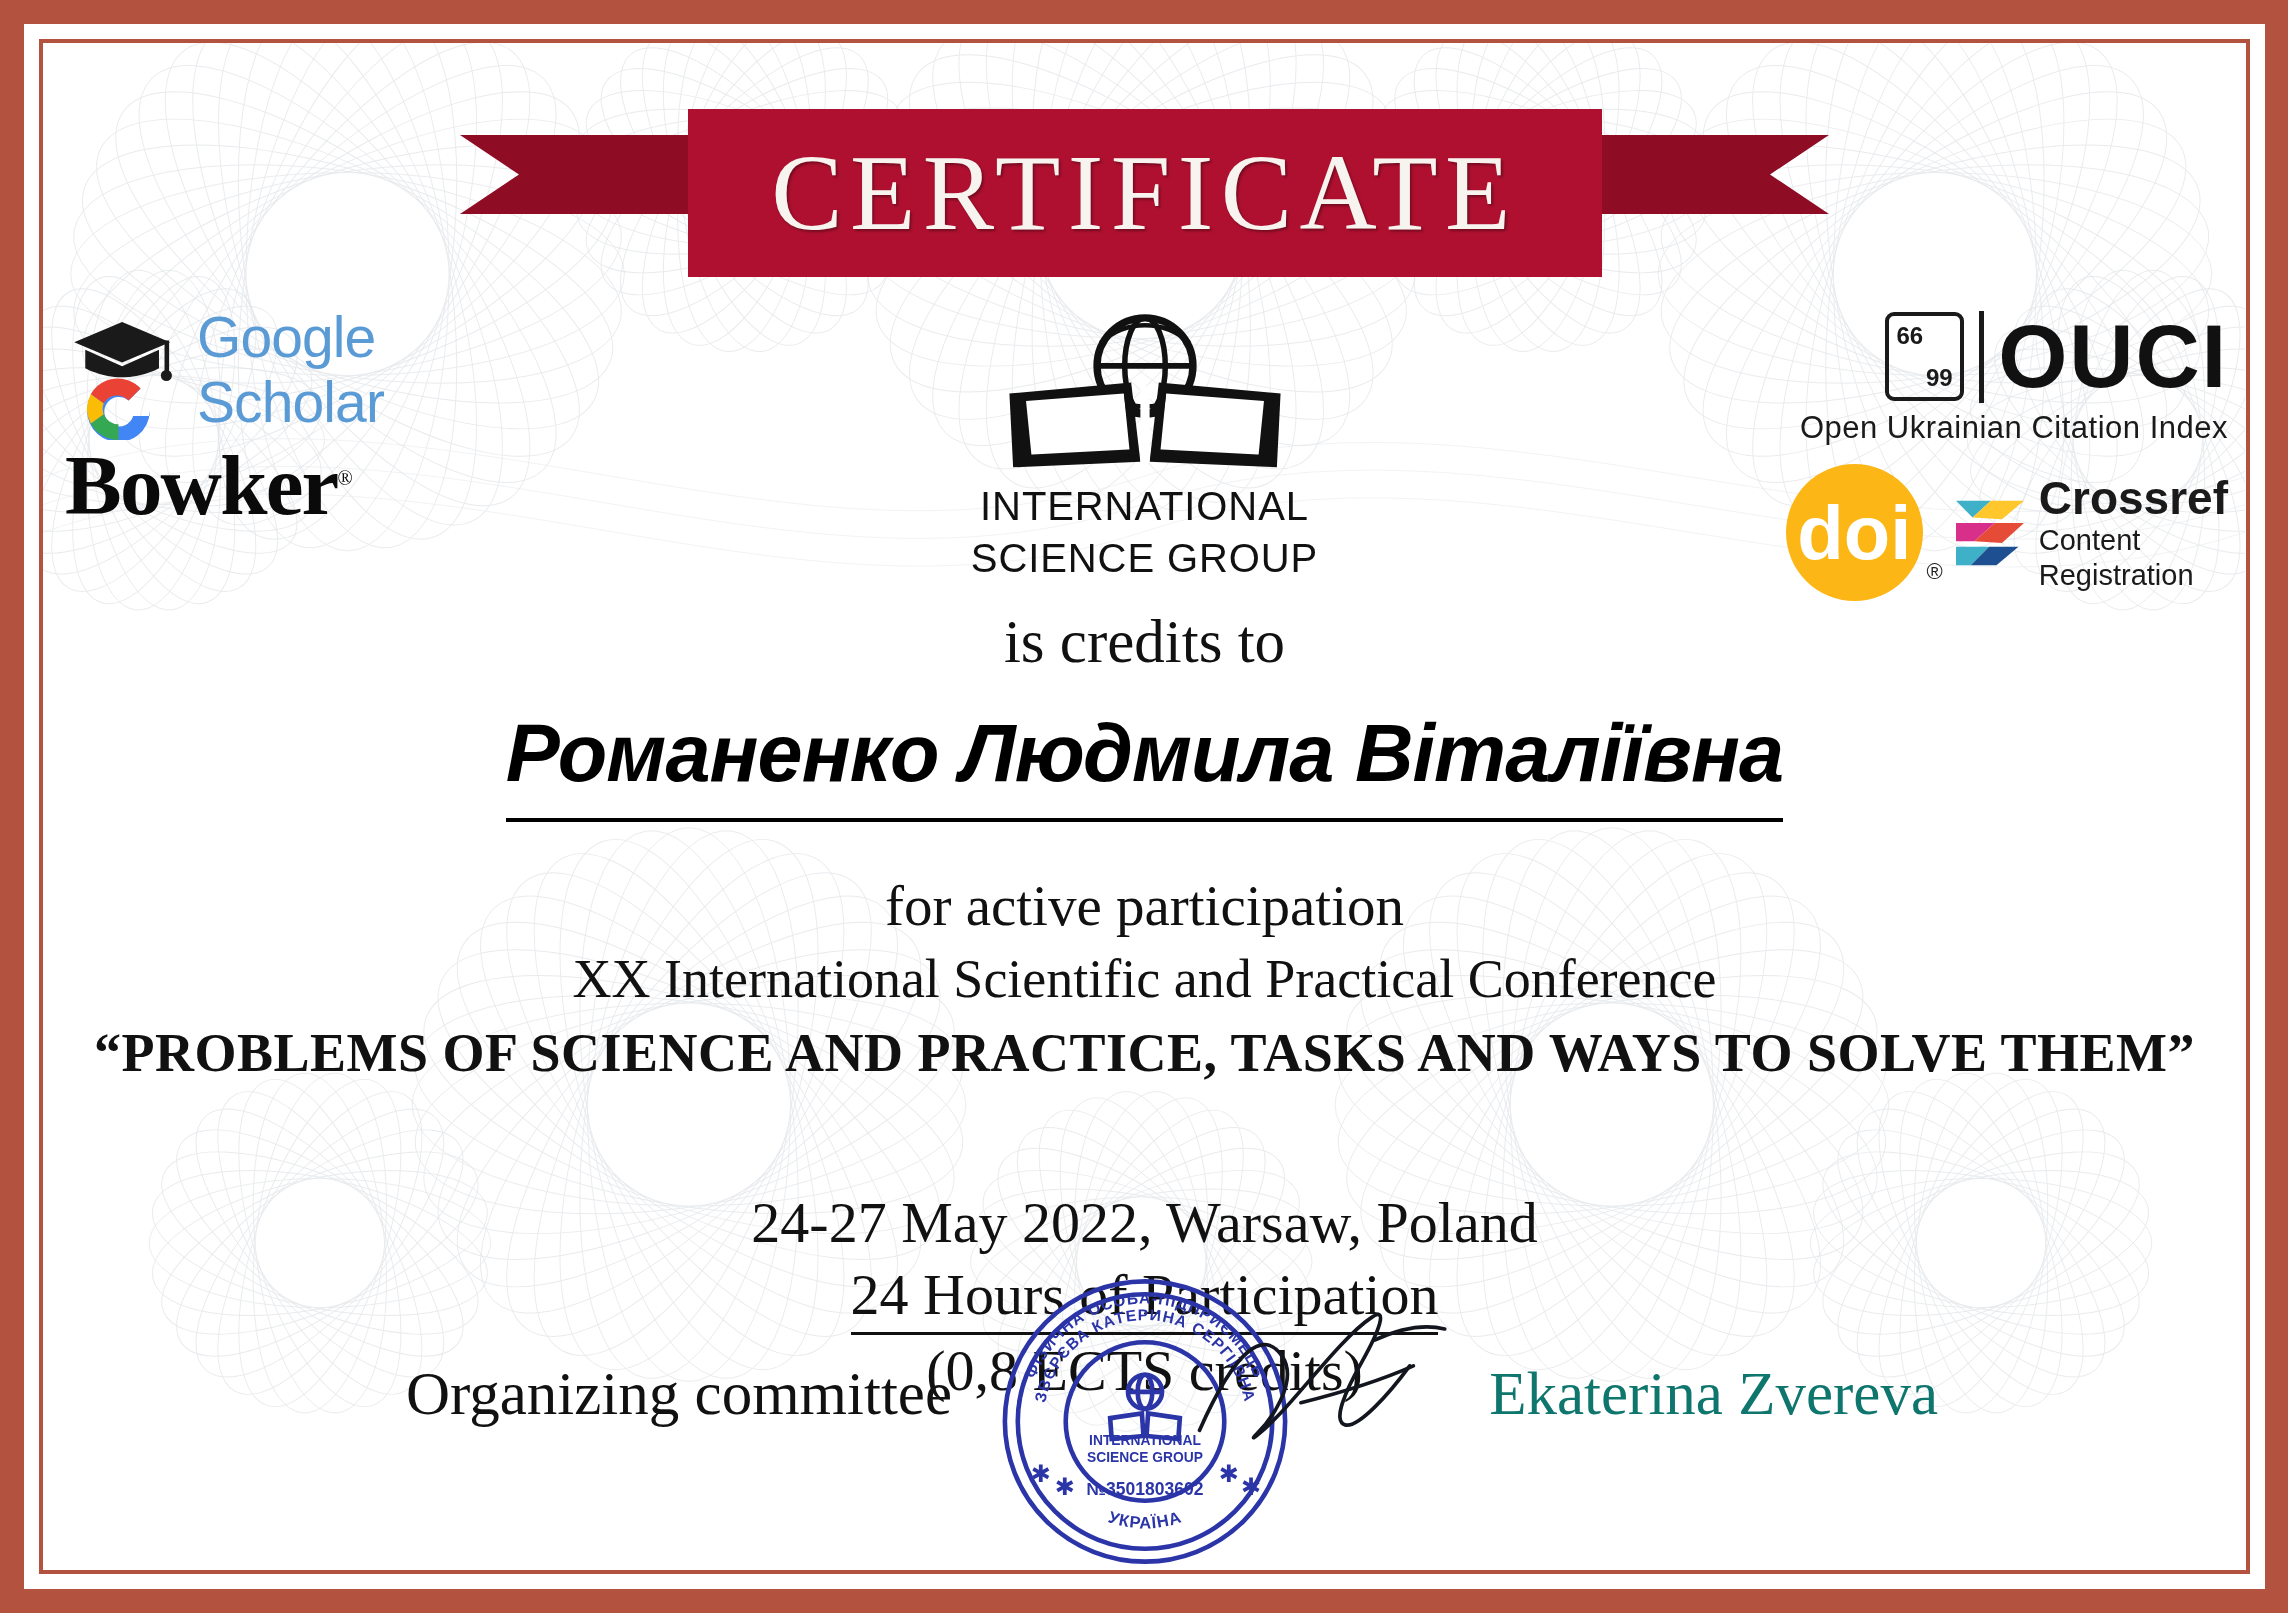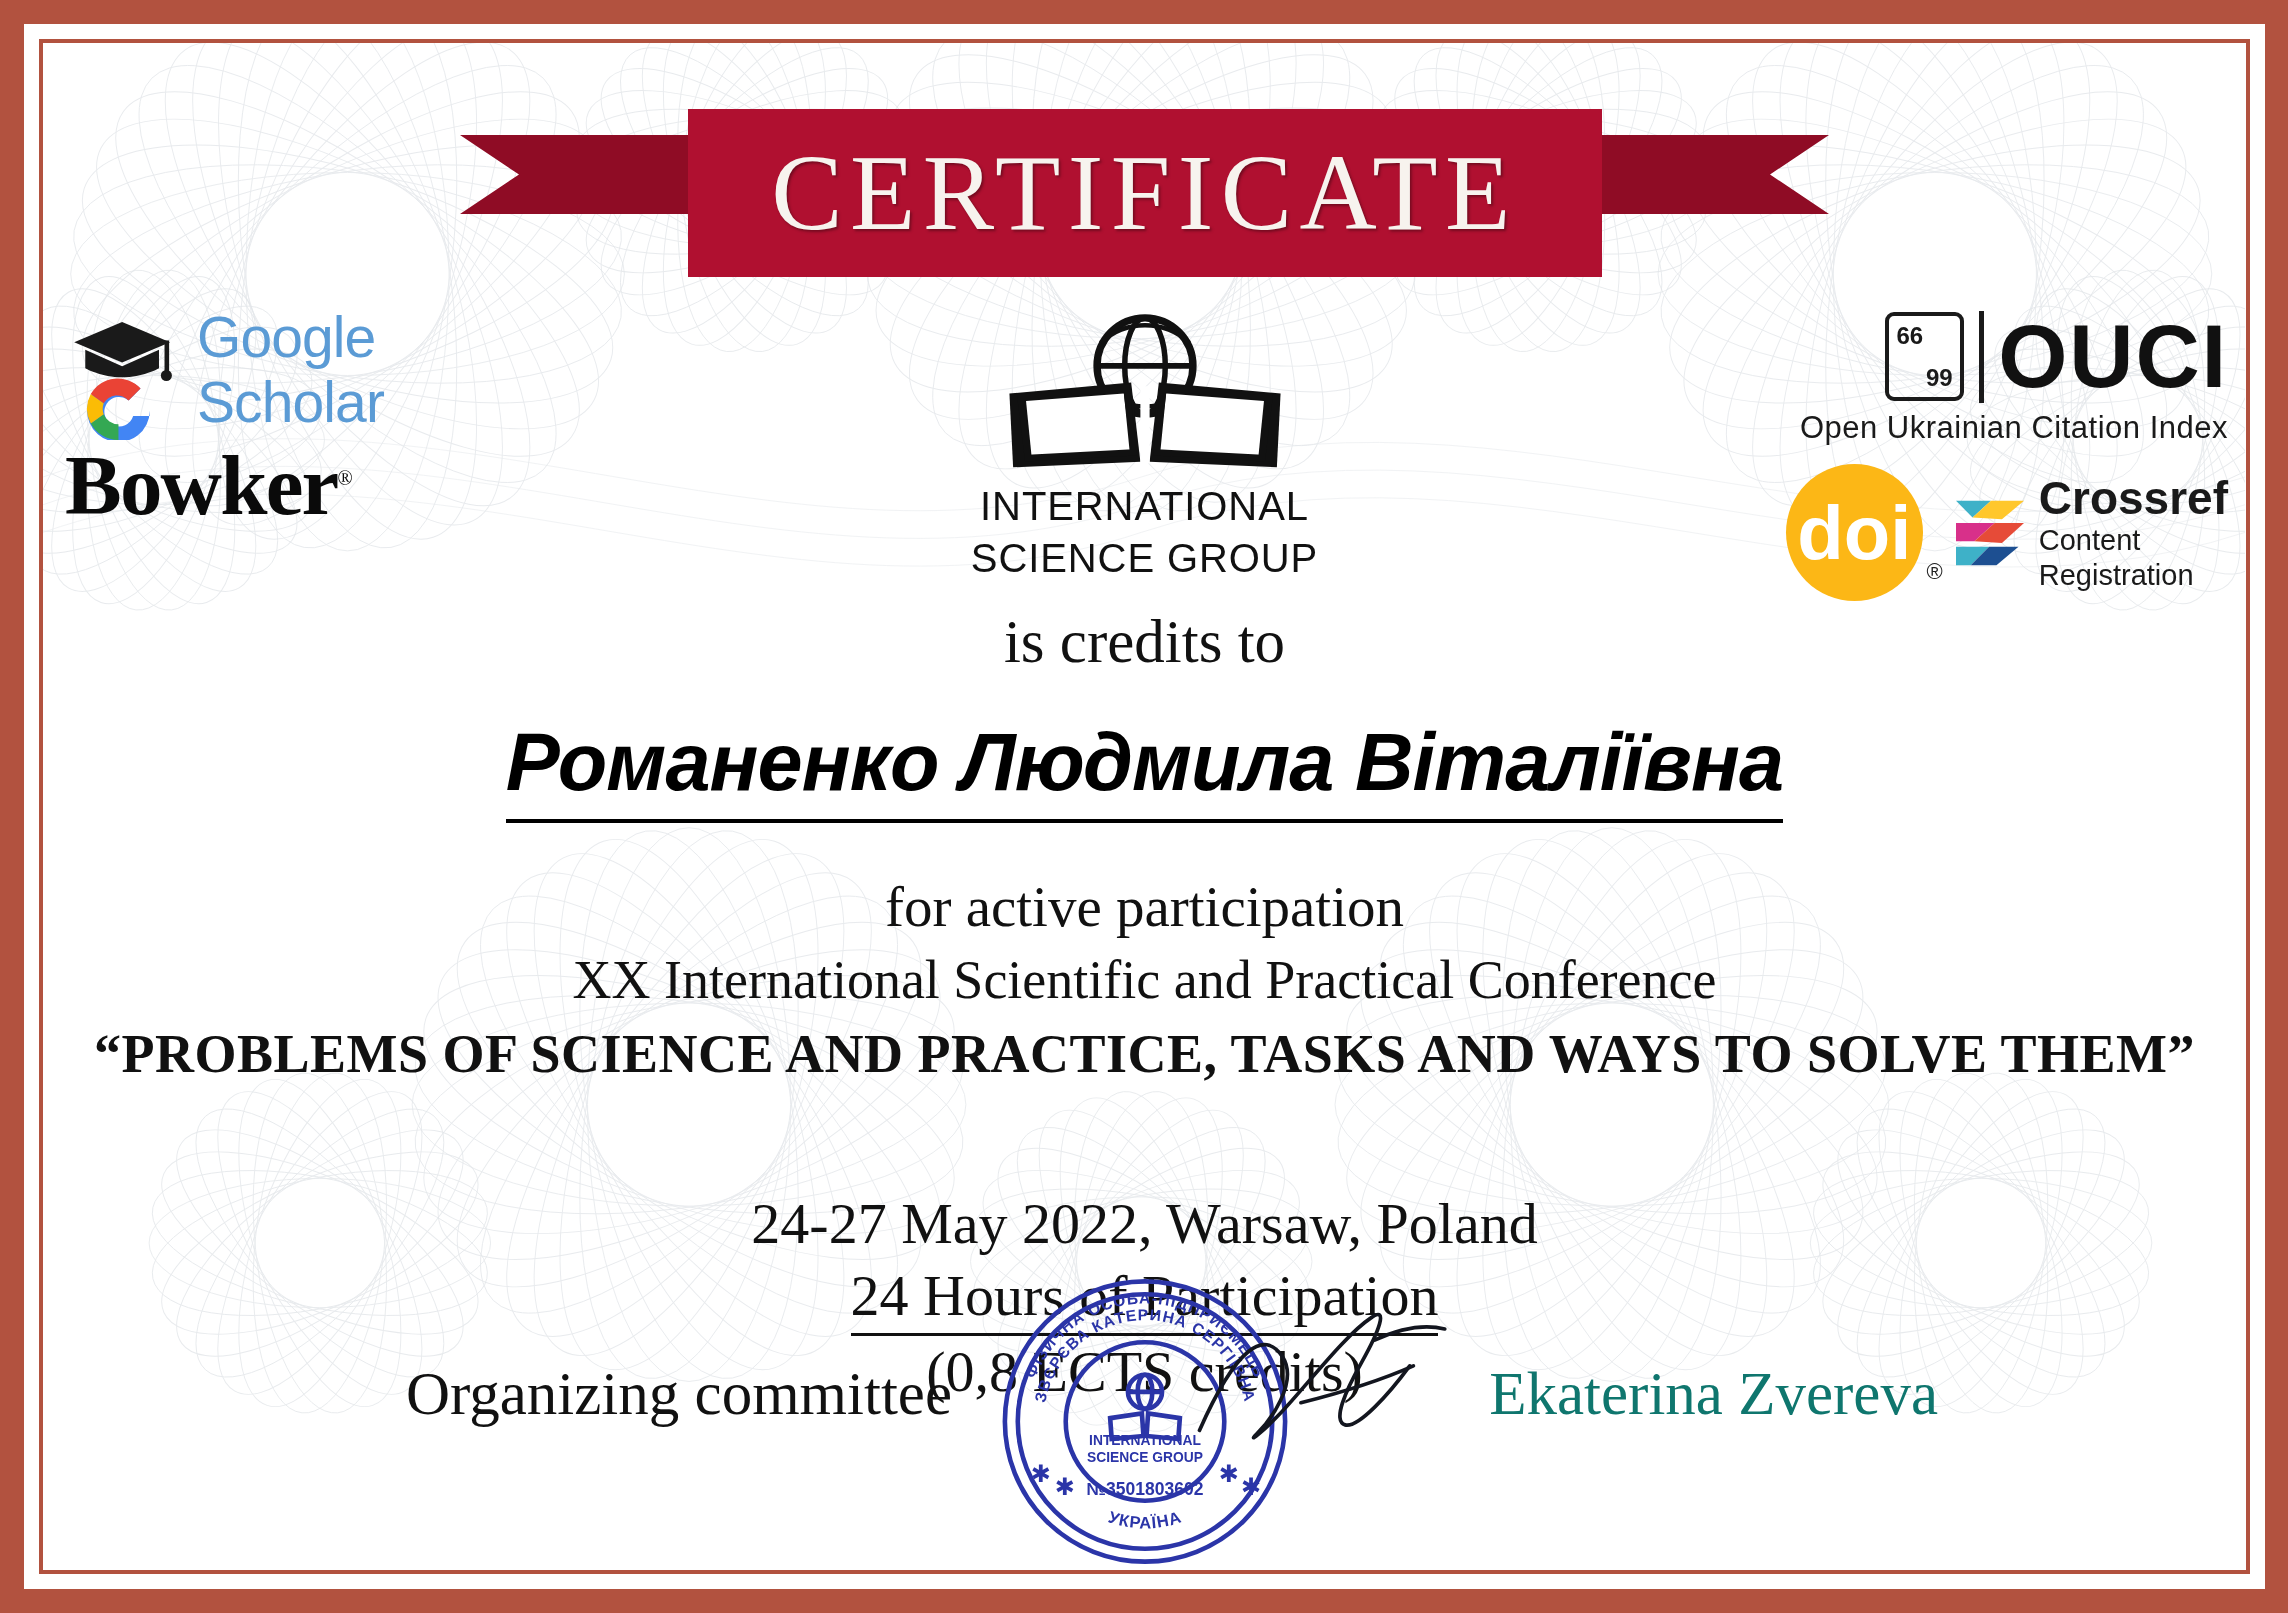--- a/index.html
+++ b/index.html
@@ -275,30 +275,30 @@
     width: 2289px;
     text-align: center;
     color: #111;
   }
   .awarded {
     font-size: 61px;
     line-height: 74px;
     margin-top: 24px;
   }
   .recipient {
-    margin-top: 37px;
+    margin-top: 28px;
     font-family: "Liberation Sans", sans-serif;
     font-style: italic;
     font-weight: bold;
     font-size: 81px;
     letter-spacing: -0.9px;
     color: #000;
     display: inline-block;
     border-bottom: 4.6px solid #000;
-    padding-bottom: 10px;
+    padding-bottom: 18px;
   }
   .reason {
     margin-top: 50px;
     font-size: 57px;
     line-height: 68px;
   }
   .conference {
     margin-top: 5.5px;
     font-size: 54px;
     line-height: 66px;

